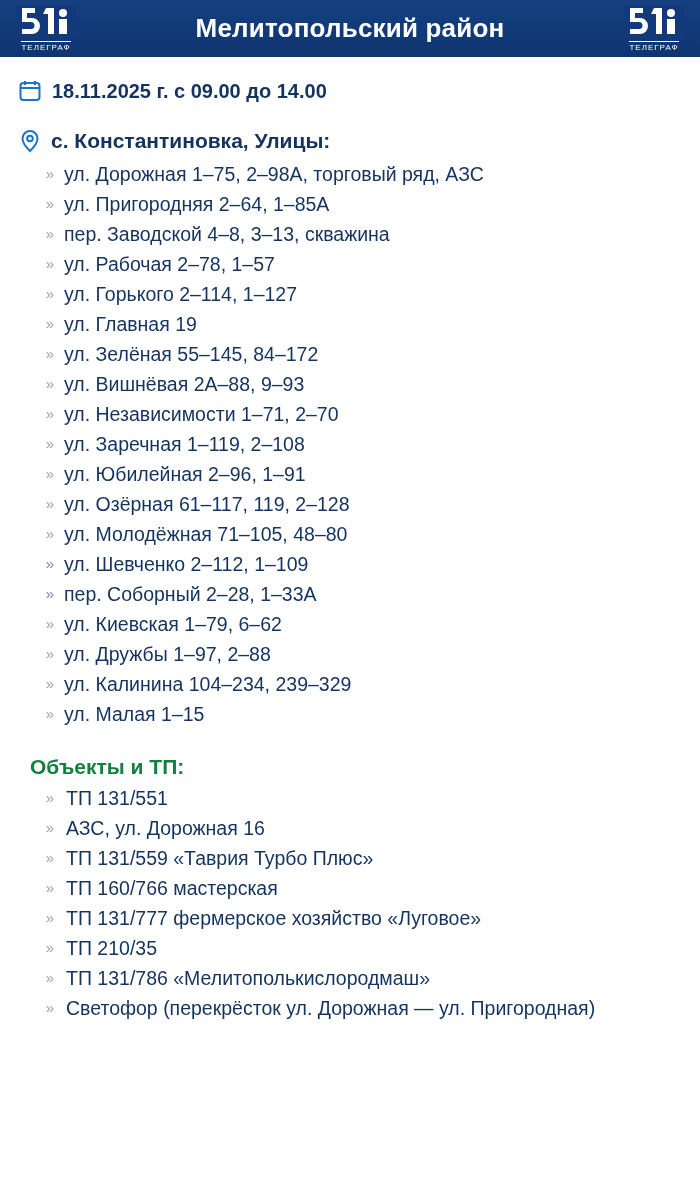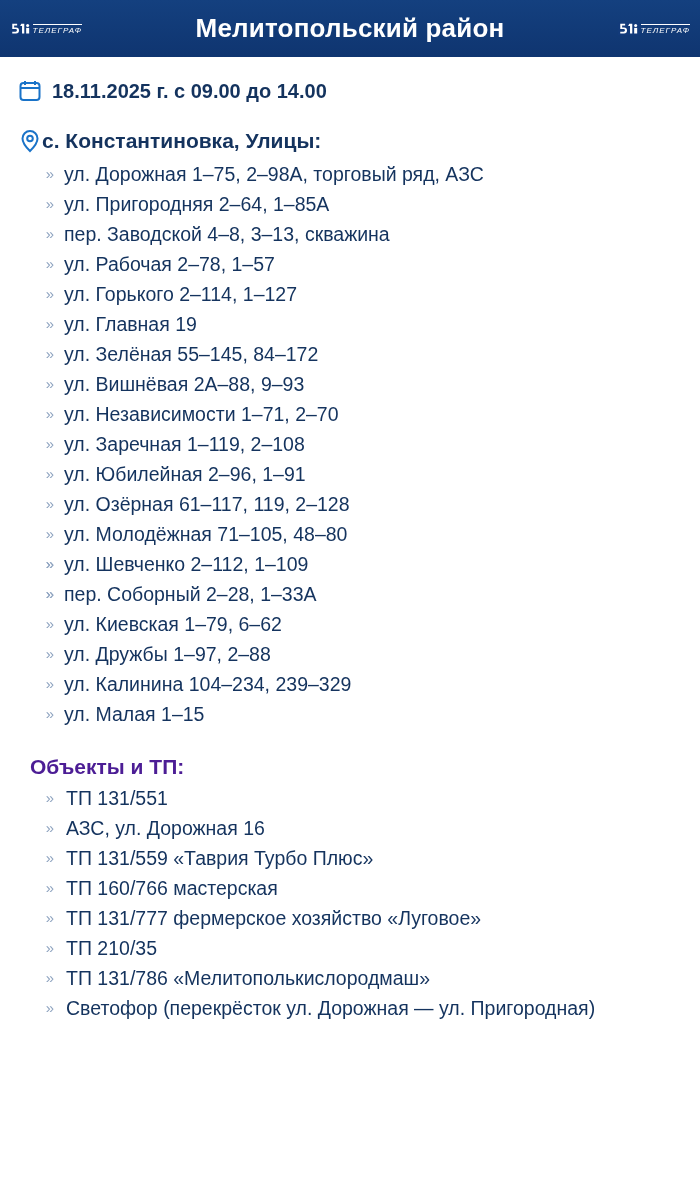--- a/index.html
+++ b/index.html
@@ -40,24 +40,23 @@
     font-weight: bold;
     letter-spacing: 0.2px;
     white-space: nowrap;
   }
   .logo {
     width: 72px;
     height: 50px;
     position: relative;
     flex: 0 0 auto;
     display: flex;
-    flex-direction: row;
-    align-items: center;
-    justify-content: flex-end;
-    font-style: italic;
+    flex-direction: column;
+    align-items: center;
+    justify-content: center;
   }
   .logo-sub {
     font-size: 8px;
     color: #ffffff;
     letter-spacing: 1px;
     margin-top: 2px;
     border-top: 1px solid #ffffff;
     padding-top: 1px;
   }
   .logo svg { display: block; }
@@ -76,20 +75,21 @@
   }
   .datetime-text {
     font-size: 20px;
     font-weight: bold;
     color: #14335e;
   }
 
   .location-row {
     display: flex;
     align-items: center;
+    gap: 9px;
     margin-bottom: 6px;
   }
   .location-text {
     font-size: 21px;
     font-weight: bold;
     color: #14335e;
   }
 
   ul.street-list, ul.object-list {
     list-style: none;
@@ -114,21 +114,21 @@
     height: 30px;
     color: #8fa4c0;
     font-size: 15px;
     line-height: 30px;
     text-align: center;
   }
 
   .section-title {
     font-size: 21px;
     font-weight: bold;
-    color: #4c1d95;
+    color: #15803d;
     margin: 26px 0 4px 12px;
   }
 
   .icon-cal, .icon-pin {
     flex: 0 0 auto;
     display: inline-block;
     width: 24px;
     height: 24px;
   }
 </style>

